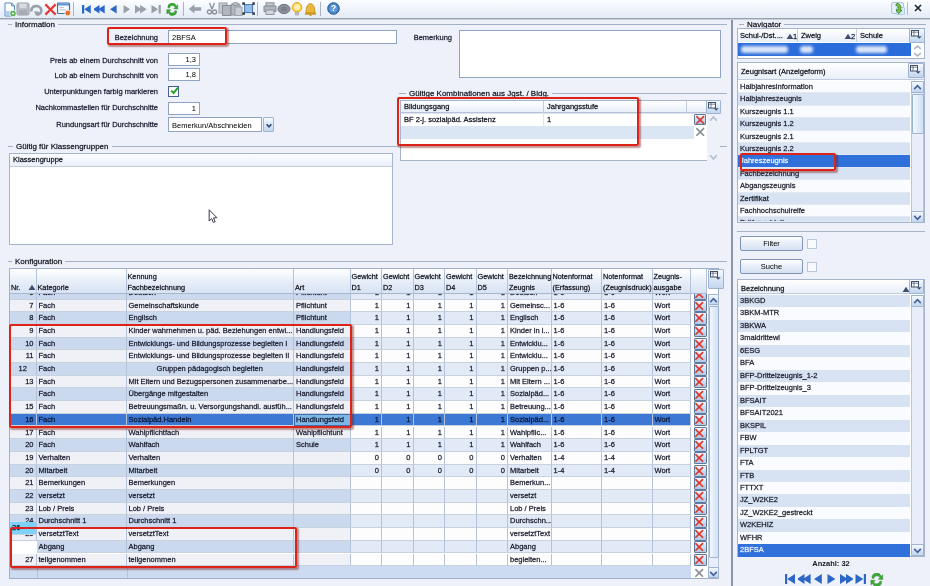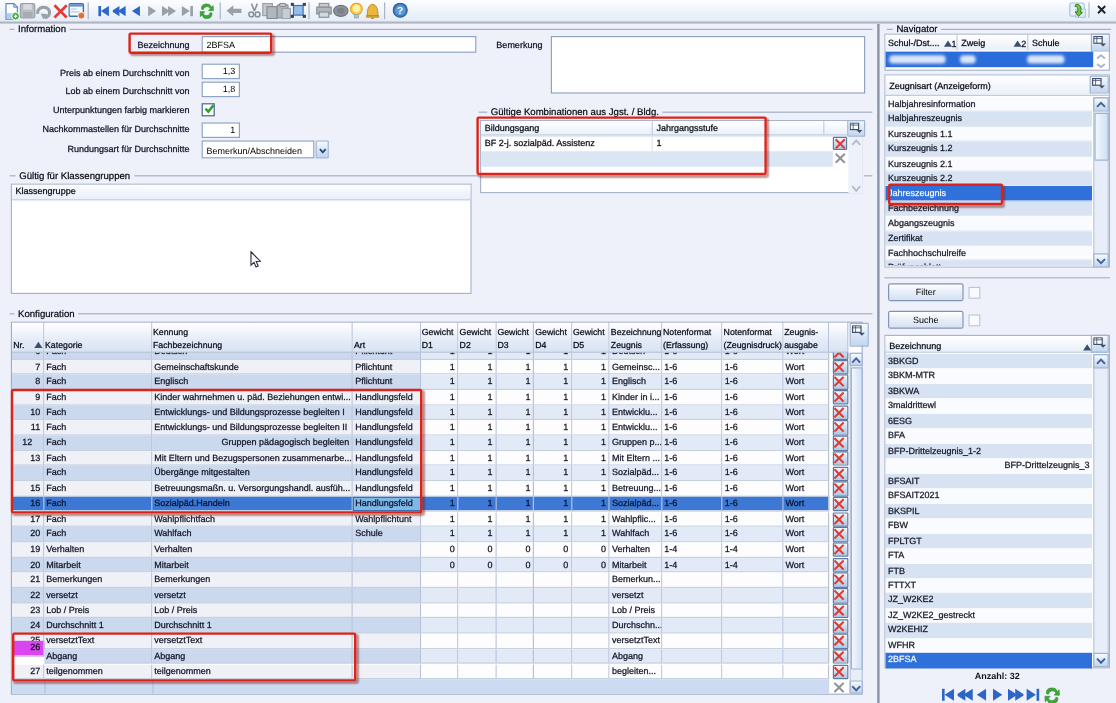--- a/index.html
+++ b/index.html
@@ -482,21 +482,21 @@
 <div class="xbtn" style="left:693.5px;top:350.45px;width:13px;height:12.4px"></div>
 <svg class="a" style="left:695.0px;top:351.45px" width="10" height="10.4" viewBox="0 0 10 10.4">
     <path d="M1 0.5 L4.5 4 L8 0.5 L9.3 1.8 L5.8 5.3 L9.3 8.8 L8 10 L4.5 6.6 L1 10 L-0.3 8.8 L3.2 5.3 L-0.3 1.8 Z" fill="#dd3a30" transform="scale(0.93)"></path>
   </svg>
 <div class="cell" style="left:10px;top:363.0px;width:26.5px;height:12.7px;background:#cbd9ef;text-align:center;border-right:1px solid #b6c2d8;border-bottom:1px solid #c8d1e0;color:#101020;line-height:12px">
     <div style="margin-top:0">12</div>
   </div>
 <div class="cell" style="left:36.5px;top:363.0px;width:90.0px;height:12.7px;background:#cbd9ef;text-align:left;border-right:1px solid #b6c2d8;border-bottom:1px solid #c8d1e0;color:#101020;line-height:12px">
     <div style="margin-top:0">Fach</div>
   </div>
-<div class="cell" style="left:126.5px;top:363.0px;width:167.5px;height:12.7px;background:#cbd9ef;text-align:right;border-right:1px solid #b6c2d8;border-bottom:1px solid #c8d1e0;color:#101020;line-height:12px">
+<div class="cell" style="left:126.5px;top:363.0px;width:167.5px;height:12.7px;background:#cbd9ef;text-align:center;border-right:1px solid #b6c2d8;border-bottom:1px solid #c8d1e0;color:#101020;line-height:12px">
     <div style="margin-top:0">Gruppen pädagogisch begleiten</div>
   </div>
 <div class="cell" style="left:294px;top:363.0px;width:56.5px;height:12.7px;background:#cbd9ef;text-align:left;border-right:1px solid #b6c2d8;border-bottom:1px solid #c8d1e0;color:#101020;line-height:12px">
     <div style="margin-top:0">Handlungsfeld</div>
   </div>
 <div class="cell" style="left:350.5px;top:363.0px;width:31.5px;height:12.7px;background:#e2eaf7;text-align:right;border-right:1px solid #b6c2d8;border-bottom:1px solid #c8d1e0;color:#101020;line-height:12px">
     <div style="margin-top:0">1</div>
   </div>
 <div class="cell" style="left:382px;top:363.0px;width:31.5px;height:12.7px;background:#e2eaf7;text-align:right;border-right:1px solid #b6c2d8;border-bottom:1px solid #c8d1e0;color:#101020;line-height:12px">
     <div style="margin-top:0">1</div>
@@ -1078,21 +1078,21 @@
 <div class="cell" style="left:602px;top:528.1px;width:50.5px;height:12.7px;background:#fdfdfe;text-align:left;border-right:1px solid #b6c2d8;border-bottom:1px solid #c8d1e0;color:#101020;line-height:12px">
     <div style="margin-top:0"></div>
   </div>
 <div class="cell" style="left:652.5px;top:528.1px;width:38.5px;height:12.7px;background:#fdfdfe;text-align:left;border-right:1px solid #b6c2d8;border-bottom:1px solid #c8d1e0;color:#101020;line-height:12px">
     <div style="margin-top:0"></div>
   </div>
 <div class="xbtn" style="left:693.5px;top:528.25px;width:13px;height:12.4px"></div>
 <svg class="a" style="left:695.0px;top:529.25px" width="10" height="10.4" viewBox="0 0 10 10.4">
     <path d="M1 0.5 L4.5 4 L8 0.5 L9.3 1.8 L5.8 5.3 L9.3 8.8 L8 10 L4.5 6.6 L1 10 L-0.3 8.8 L3.2 5.3 L-0.3 1.8 Z" fill="#dd3a30" transform="scale(0.93)"></path>
   </svg>
-<div class="cell" style="left:10px;top:534px;width:26.5px;height:12.7px;background:#d946ef;text-align:right;border-right:1px solid #b6c2d8;border-bottom:1px solid #c8d1e0;color:#101020;line-height:12px">
+<div class="cell" style="left:10px;top:522px;width:26.5px;height:12.7px;background:#7dd3fc;text-align:left;border-right:1px solid #b6c2d8;border-bottom:1px solid #c8d1e0;color:#101020;line-height:12px">
     <div style="margin-top:0">26</div>
   </div>
 <div class="cell" style="left:36.5px;top:540.8px;width:90.0px;height:12.7px;background:#cbd9ef;text-align:left;border-right:1px solid #b6c2d8;border-bottom:1px solid #c8d1e0;color:#101020;line-height:12px">
     <div style="margin-top:0">Abgang</div>
   </div>
 <div class="cell" style="left:126.5px;top:540.8px;width:167.5px;height:12.7px;background:#cbd9ef;text-align:left;border-right:1px solid #b6c2d8;border-bottom:1px solid #c8d1e0;color:#101020;line-height:12px">
     <div style="margin-top:0">Abgang</div>
   </div>
 <div class="cell" style="left:294px;top:540.8px;width:56.5px;height:12.7px;background:#cbd9ef;text-align:left;border-right:1px solid #b6c2d8;border-bottom:1px solid #c8d1e0;color:#101020;line-height:12px">
     <div style="margin-top:0"></div>
@@ -1270,21 +1270,21 @@
     <path d="M0.5 2.2 L7.5 2.2 M3 0.5 L3 6" stroke="#44506b" stroke-width="0.7"></path>
     <path d="M4.5 7.5 L9.5 7.5 L7 10 Z" fill="#44506b" transform="translate(1.2 -1.2)"></path>
   </svg>
 <div class="cell" style="left:738px;top:294.8px;width:172px;height:12.48px;background:#d7e2f3;color:#15161c;line-height:12.4px;">3BKGD</div>
 <div class="cell" style="left:738px;top:307.28000000000003px;width:172px;height:12.48px;background:#fafbfe;color:#15161c;line-height:12.4px;">3BKM-MTR</div>
 <div class="cell" style="left:738px;top:319.76px;width:172px;height:12.48px;background:#d7e2f3;color:#15161c;line-height:12.4px;">3BKWA</div>
 <div class="cell" style="left:738px;top:332.24px;width:172px;height:12.48px;background:#fafbfe;color:#15161c;line-height:12.4px;">3maldrittewl</div>
 <div class="cell" style="left:738px;top:344.72px;width:172px;height:12.48px;background:#d7e2f3;color:#15161c;line-height:12.4px;">6ESG</div>
 <div class="cell" style="left:738px;top:357.20000000000005px;width:172px;height:12.48px;background:#fafbfe;color:#15161c;line-height:12.4px;">BFA</div>
 <div class="cell" style="left:738px;top:369.68px;width:172px;height:12.48px;background:#d7e2f3;color:#15161c;line-height:12.4px;">BFP-Drittelzeugnis_1-2</div>
-<div class="cell" style="left:738px;top:382.16px;width:172px;height:14px;background:#fafbfe;color:#15161c;line-height:12.4px;text-align:right;">BFP-Drittelzeugnis_3</div>
+<div class="cell" style="left:738px;top:382.16px;width:172px;height:14px;background:#fafbfe;color:#15161c;line-height:12.4px;">BFP-Drittelzeugnis_3</div>
 <div class="cell" style="left:738px;top:394.64px;width:172px;height:12.48px;background:#d7e2f3;color:#15161c;line-height:12.4px;">BFSAIT</div>
 <div class="cell" style="left:738px;top:407.12px;width:172px;height:12.48px;background:#fafbfe;color:#15161c;line-height:12.4px;">BFSAIT2021</div>
 <div class="cell" style="left:738px;top:419.6px;width:172px;height:12.48px;background:#d7e2f3;color:#15161c;line-height:12.4px;">BKSPIL</div>
 <div class="cell" style="left:738px;top:432.08000000000004px;width:172px;height:12.48px;background:#fafbfe;color:#15161c;line-height:12.4px;">FBW</div>
 <div class="cell" style="left:738px;top:444.56px;width:172px;height:12.48px;background:#d7e2f3;color:#15161c;line-height:12.4px;">FPLTGT</div>
 <div class="cell" style="left:738px;top:457.04px;width:172px;height:12.48px;background:#fafbfe;color:#15161c;line-height:12.4px;">FTA</div>
 <div class="cell" style="left:738px;top:469.52px;width:172px;height:12.48px;background:#d7e2f3;color:#15161c;line-height:12.4px;">FTB</div>
 <div class="cell" style="left:738px;top:482.0px;width:172px;height:12.48px;background:#fafbfe;color:#15161c;line-height:12.4px;">FTTXT</div>
 <div class="cell" style="left:738px;top:494.48px;width:172px;height:12.48px;background:#d7e2f3;color:#15161c;line-height:12.4px;">JZ_W2KE2</div>
 <div class="cell" style="left:738px;top:506.96000000000004px;width:172px;height:12.48px;background:#fafbfe;color:#15161c;line-height:12.4px;">JZ_W2KE2_gestreckt</div>

